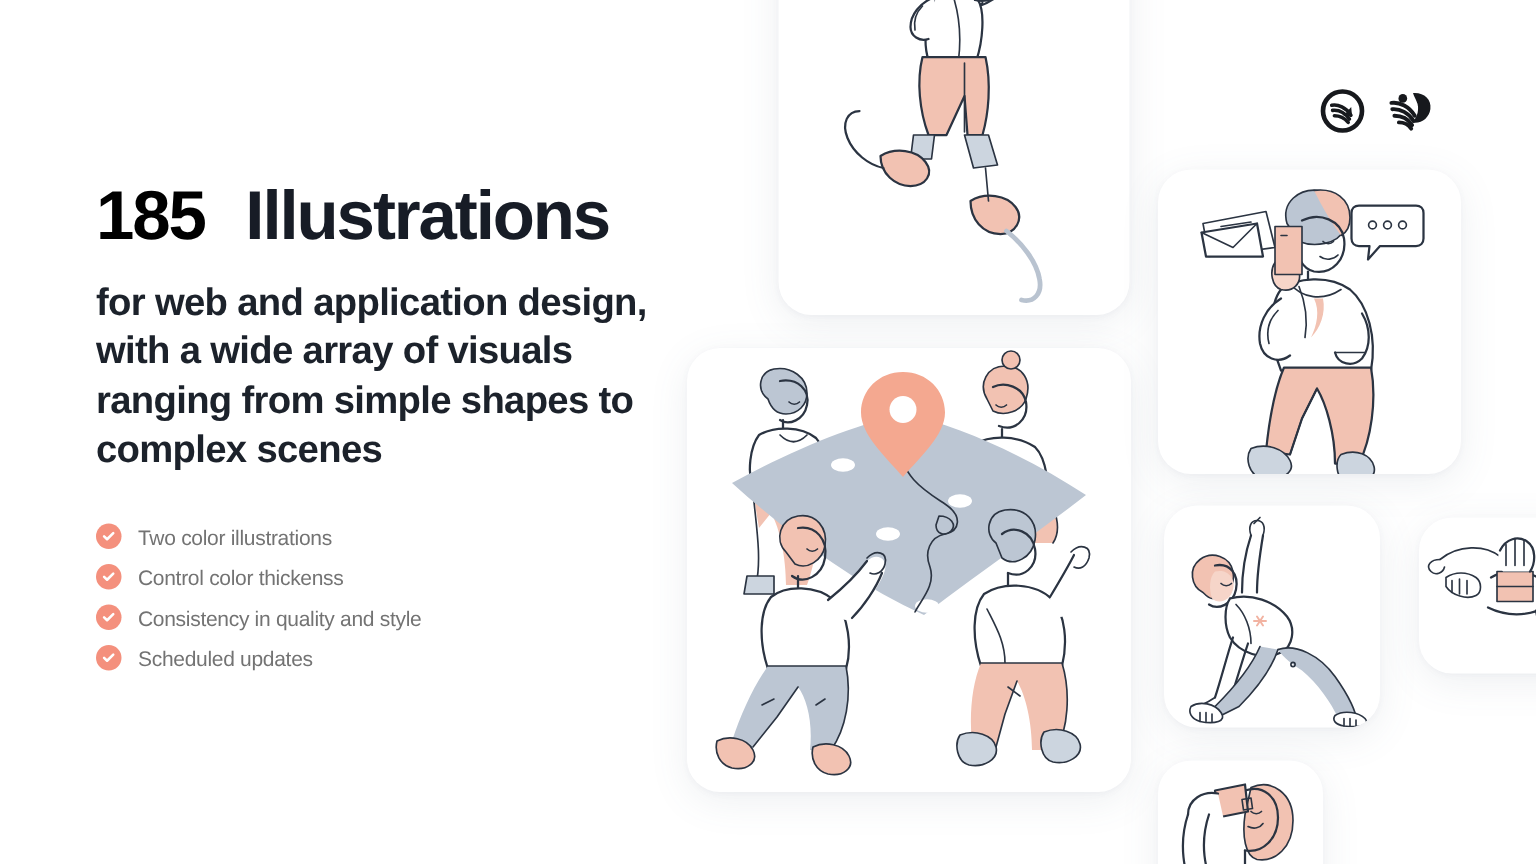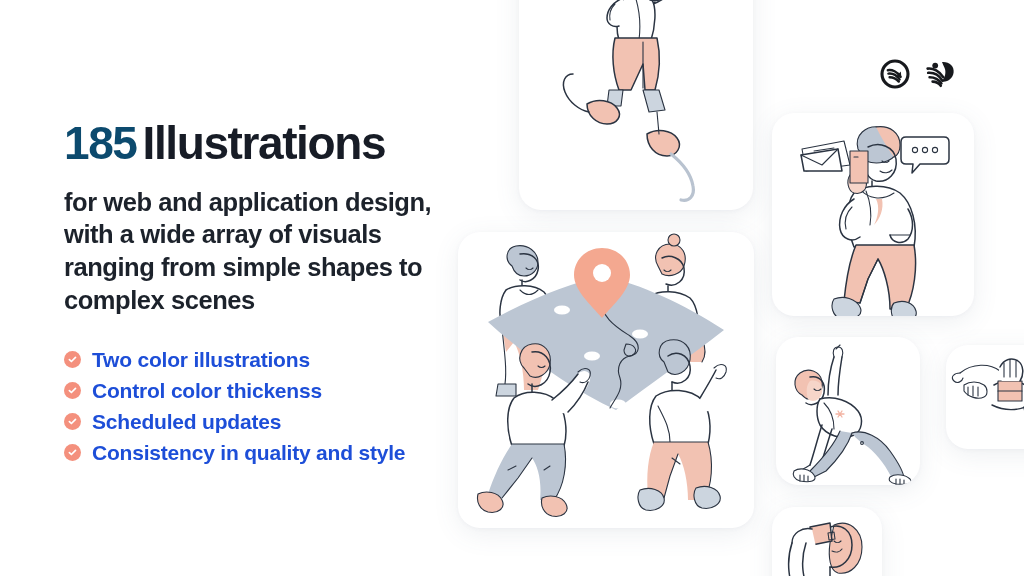--- a/index.html
+++ b/index.html
@@ -11,35 +11,35 @@
     -webkit-font-smoothing: antialiased;
   }
   .stage { position: relative; width: 1024px; height: 576px; background: #ffffff; overflow: hidden; }
 
   
   .copy { position: absolute; left: 64px; top: 118px; width: 400px; }
   .headline {
     font-size: 46px; font-weight: 700; letter-spacing: -1.4px;
     line-height: 1.12; color: #171c26; white-space: nowrap;
   }
-  .headline .count { color: #0c4a6e; margin-right: 6px; }
+  .headline .count { color: #000000; margin-right: 27px; }
   .subhead {
     margin-top: 16px;
     font-size: 25.5px; font-weight: 700; line-height: 1.29;
     color: #1c222b; letter-spacing: -0.45px;
   }
 
   .features { margin-top: 32px; list-style: none; }
   .feature { display: flex; align-items: center; gap: 11px; margin-bottom: 10px; }
   .check {
     flex: 0 0 auto; width: 17px; height: 17px; border-radius: 50%;
     background: #f4907d; display: flex; align-items: center; justify-content: center;
   }
   .check svg { display: block; }
-  .feature-label { font-size: 21px; color: #1d4ed8; letter-spacing: -0.2px; line-height: 1; font-weight: bold; }
+  .feature-label { font-size: 14px; color: #737373; letter-spacing: -0.2px; line-height: 1; }
 
   
   .brand { position: absolute; left: 880px; top: 59px; display: flex; align-items: center; gap: 14px; }
   .brand svg { display: block; }
 
   
   .card {
     position: absolute; background: #ffffff; border-radius: 22px;
     box-shadow: 0 6px 26px rgba(92,104,128,0.10), 0 1px 4px rgba(92,104,128,0.05);
     overflow: hidden;
@@ -90,29 +90,29 @@
             </svg>
         </span>
         <span class="feature-label">Control color thickenss</span>
       </li>
       <li class="feature">
         <span class="check">
           <svg width="11" height="11" viewBox="0 0 11 11">
               <path d="M2.4 5.6 L4.4 7.5 L8.5 3.4" fill="none" stroke="#ffffff" stroke-width="1.7" stroke-linecap="round" stroke-linejoin="round"></path>
             </svg>
         </span>
-        <span class="feature-label">Scheduled updates</span>
+        <span class="feature-label">Consistency in quality and style</span>
       </li>
       <li class="feature">
         <span class="check">
           <svg width="11" height="11" viewBox="0 0 11 11">
               <path d="M2.4 5.6 L4.4 7.5 L8.5 3.4" fill="none" stroke="#ffffff" stroke-width="1.7" stroke-linecap="round" stroke-linejoin="round"></path>
             </svg>
         </span>
-        <span class="feature-label">Consistency in quality and style</span>
+        <span class="feature-label">Scheduled updates</span>
       </li>
     </ul>
   </div>
 
   <div class="brand">
     <span>
       <svg width="30" height="30" viewBox="0 0 30 30">
         <circle cx="15" cy="15" r="13" fill="none" stroke="#17191d" stroke-width="3.1"></circle>
         <path d="M7.8 11.2 C12 10.4 17.4 12.6 20.6 17.8" fill="none" stroke="#17191d" stroke-width="2.4" stroke-linecap="round"></path>
         <path d="M8.4 14.6 C12.2 14.2 16.6 16.2 19.6 20.4" fill="none" stroke="#17191d" stroke-width="2.4" stroke-linecap="round"></path>

